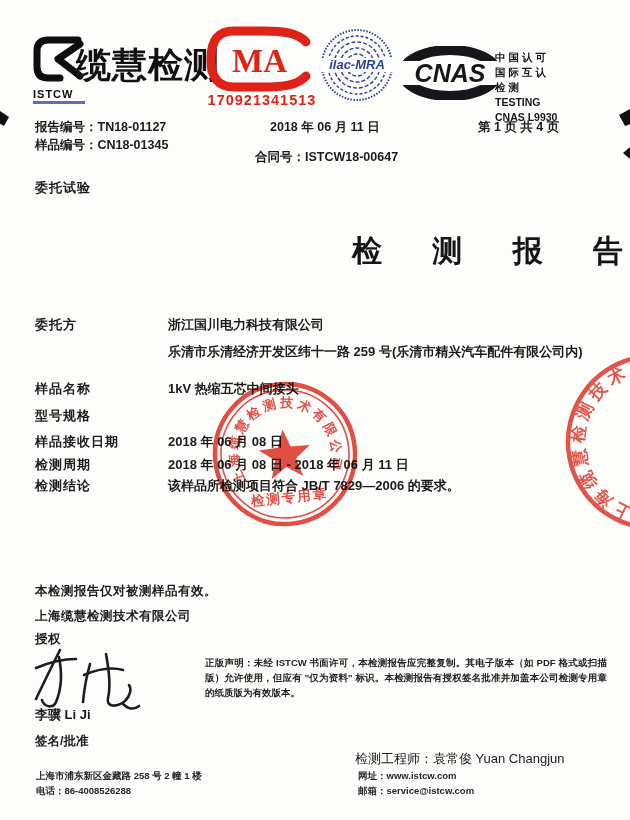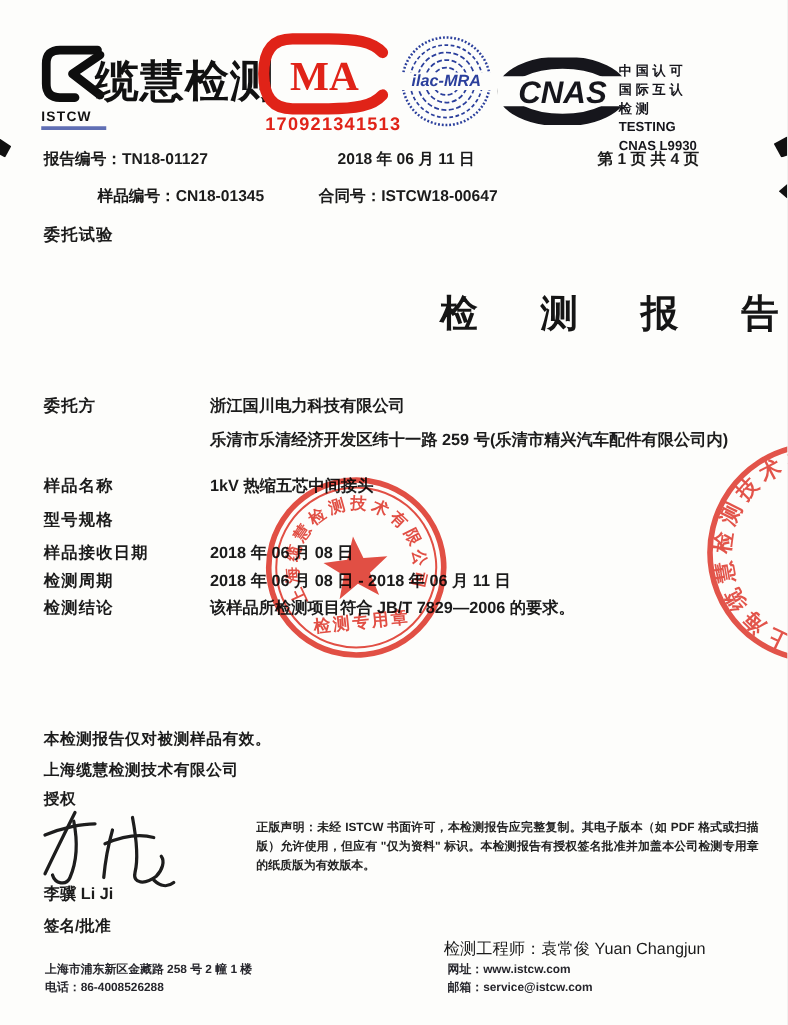--- a/index.html
+++ b/index.html
@@ -9,21 +9,21 @@
     background:#fdfdfb; overflow:hidden;
     font-family:"Liberation Sans","DejaVu Sans",sans-serif;
     color:#1b1b1b;
   }
   .abs { position:absolute; }
 
   
   .brand-name { left:76px; top:42px; font-size:35px; font-weight:bold; letter-spacing:1px; color:#111; }
   .istcw-text { left:33px; top:88px; font-size:11px; font-weight:bold; letter-spacing:1px; color:#101010; }
   .istcw-tag  { left:33px; top:101px; width:52px; height:3px; background:#2b3f9c; opacity:.75; }
-  .cma-number { left:203px; top:92px; width:118px; text-align:right; font-size:14.5px; font-weight:bold; letter-spacing:1px; color:#e02318; }
+  .cma-number { left:203px; top:92px; width:118px; text-align:center; font-size:14.5px; font-weight:bold; letter-spacing:1px; color:#e02318; }
   .cnas-lines { left:495px; top:50px; font-size:10.5px; font-weight:bold; line-height:1.42; color:#16161c; }
   .cnas-lines .cjk { letter-spacing:3px; }
 
   
   .meta { font-size:12.5px; font-weight:bold; }
   .entrust { left:35px; top:179px; font-size:13px; font-weight:bold; letter-spacing:1px; }
 
   
   .report-title {
     left:0; top:231px; width:100%; text-align:right;
@@ -114,21 +114,21 @@
     <div>TESTING</div>
     <div>CNAS L9930</div>
   </div>
 
   <div class="abs meta" style="left:35px; top:119px;">
     <span>报告编号：</span><span>TN18-01127</span>
   </div>
   <div class="abs meta" style="left:270px; top:119px;">2018 年 06 月 11 日</div>
   <div class="abs meta" style="left:478px; top:119px;">第 1 页 共 4 页</div>
 
-  <div class="abs meta" style="left:35px; top:149px;margin-left:43px;">
+  <div class="abs meta" style="left:35px; top:137px;">
     <span>样品编号：</span><span>CN18-01345</span>
   </div>
   <div class="abs meta" style="left:255px; top:149px;">
     <span>合同号：</span><span>ISTCW18-00647</span>
   </div>
 
   <div class="abs entrust">委托试验</div>
 
   <div class="abs report-title">检 测 报 告</div>
 

